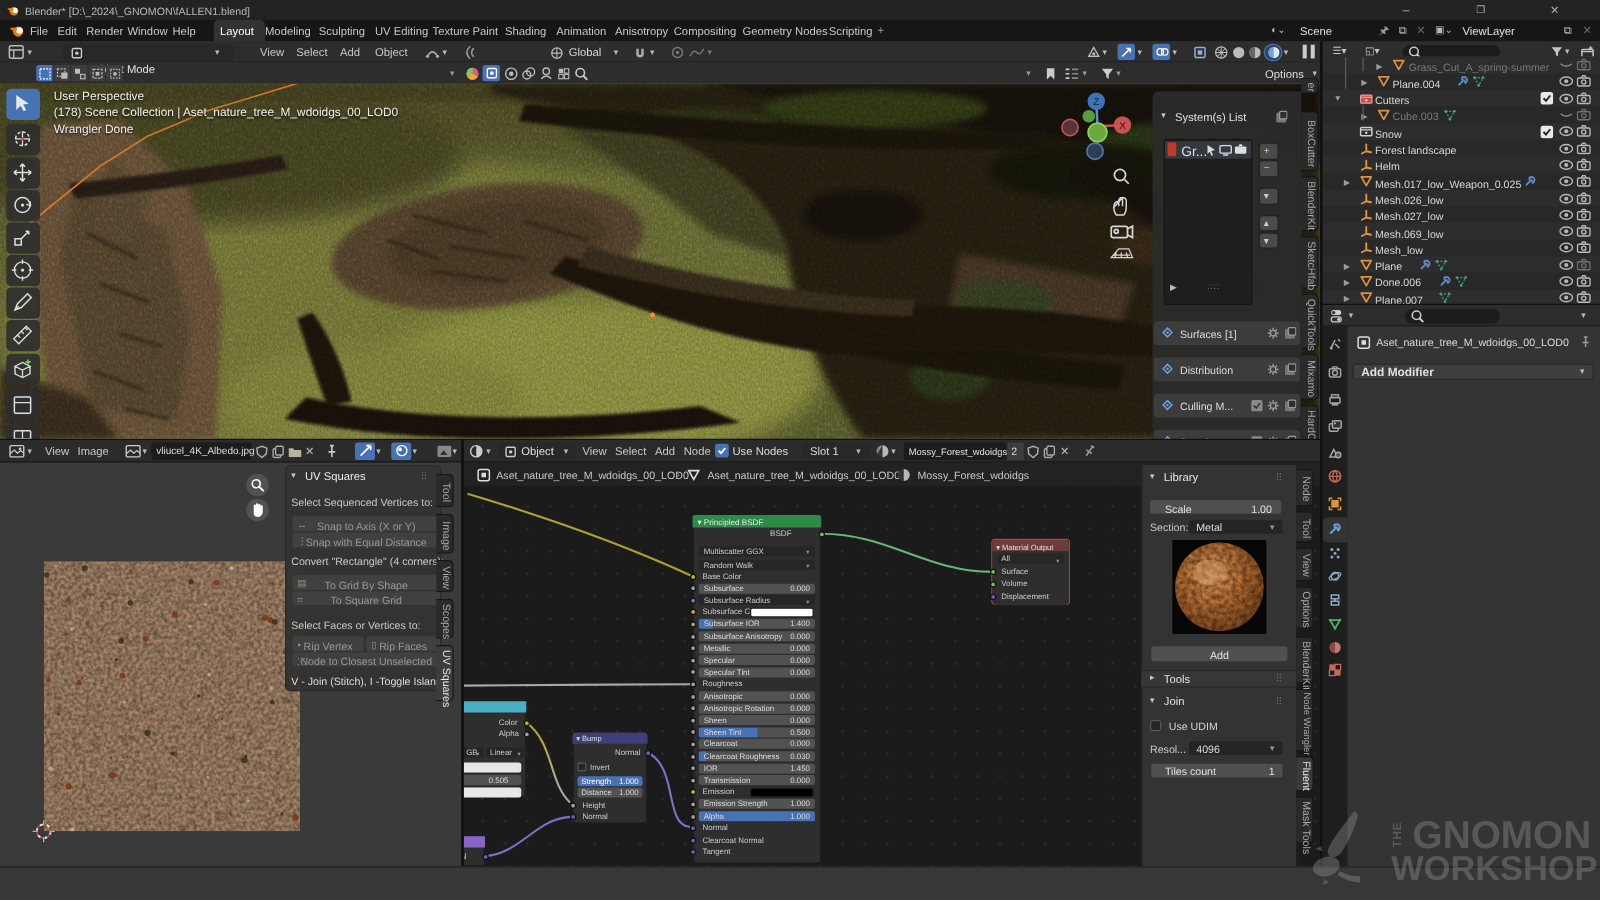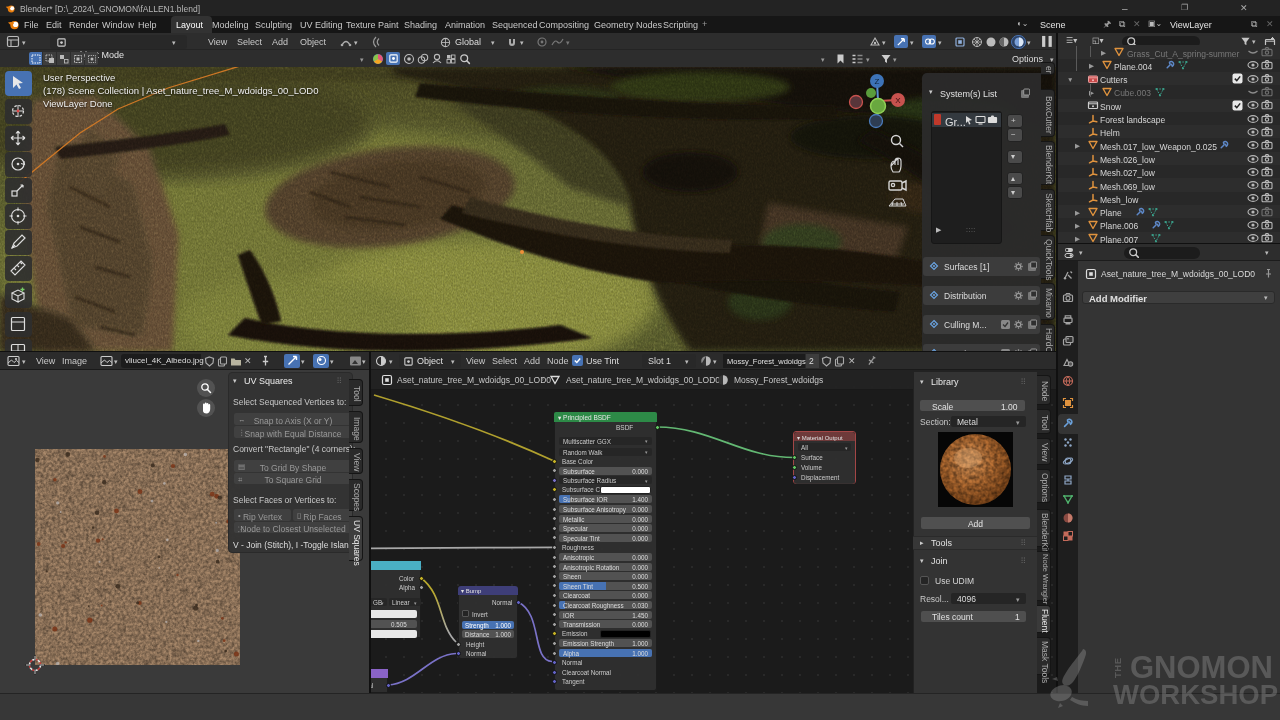--- a/index.html
+++ b/index.html
@@ -41,21 +41,21 @@
   <span class="t" style="left:102px;top:5px;">Window</span>
   <span class="t" style="left:138px;top:5px;">Help</span>
   <span style="left:171px;top:0;width:41px;height:17px;background:#323232;border-radius:4px 4px 0 0;"></span>
   <span class="t" style="left:176px;top:5px;color:#ffffff;">Layout</span>
   <span class="t" style="left:212px;top:5px;">Modeling</span>
   <span class="t" style="left:255px;top:5px;">Sculpting</span>
   <span class="t" style="left:300px;top:5px;">UV Editing</span>
   <span class="t" style="left:346px;top:5px;">Texture Paint</span>
   <span class="t" style="left:404px;top:5px;">Shading</span>
   <span class="t" style="left:445px;top:5px;">Animation</span>
-  <span class="t" style="left:492px;top:5px;">Sequenced</span>
+  <span class="t" style="left:492px;top:5px;">Anisotropy</span>
   <span class="t" style="left:539px;top:5px;">Compositing</span>
   <span class="t" style="left:594px;top:5px;">Geometry Nodes</span>
   <span class="t" style="left:663px;top:5px;">Scripting</span>
   <span class="t" style="left:702px;top:4px;color:#999;">+</span>
 
   <span class="t" style="left:1017px;top:4px;font-size:8px;color:#bbb;">◐⌄</span>
   <span class="t" style="left:1040px;top:5px;color:#e2e2e2;">Scene</span>
   <span class="t" style="left:1103px;top:4px;font-size:9px;color:#999;">🖈</span>
   <span class="t" style="left:1119px;top:4px;font-size:9px;color:#bbb;">⧉</span>
   <span class="t" style="left:1133px;top:4px;font-size:9px;color:#666;">✕</span>
@@ -199,21 +199,21 @@
           <rect x="3.5" y="3.5" width="13" height="13" rx="1" fill="none" stroke="#ddd" stroke-width="1.2"></rect>
           <path d="M3.5 8 L16.5 8" stroke="#ddd" stroke-width="1"></path>
         </svg>
         <span style="left:5px;top:306px;width:27px;height:25px;background:#2e2e2ee8;border-radius:4px;"></span>
         <svg style="left:8px;top:308px;width:20px;height:20px;" viewBox="0 0 20 20">
           <rect x="3.5" y="3.5" width="13" height="13" rx="1" fill="none" stroke="#ddd" stroke-width="1.2"></rect>
           <path d="M10 3.5 L10 16.5 M3.5 10 L16.5 10" stroke="#ddd" stroke-width="1"></path>
         </svg>
         <span style="left:43px;top:39px;color:#efefef;font-size:9.5px;text-shadow:0 1px 2px rgba(0,0,0,0.8);">User Perspective</span>
         <span style="left:43px;top:52px;color:#efefef;font-size:9.5px;text-shadow:0 1px 2px rgba(0,0,0,0.8);">(178) Scene Collection | Aset_nature_tree_M_wdoidgs_00_LOD0</span>
-        <span style="left:43px;top:65px;color:#efefef;font-size:9.5px;text-shadow:0 1px 2px rgba(0,0,0,0.8);">ViewLayer Done</span>
+        <span style="left:43px;top:65px;color:#efefef;font-size:9.5px;text-shadow:0 1px 2px rgba(0,0,0,0.8);">Wrangler Done</span>
         <svg style="left:840px;top:36px;width:70px;height:140px;" viewBox="0 0 70 140">
           <line x1="38" y1="32" x2="37" y2="12" stroke="#5a8fd0" stroke-width="2"></line>
           <line x1="38" y1="32" x2="58" y2="31" stroke="#c8524e" stroke-width="2"></line>
           <circle cx="37" cy="12" r="7" fill="#3d73b8"></circle>
           <text x="37" y="15" font-size="8" fill="#0f2238" text-anchor="middle" font-family="Liberation Sans">Z</text>
           <circle cx="58" cy="31" r="7" fill="#c8524e"></circle>
           <text x="58" y="34" font-size="8" fill="#3a0f0f" text-anchor="middle" font-family="Liberation Sans">X</text>
           <circle cx="16" cy="33" r="6.5" fill="#58353a" stroke="#c8524e" stroke-width="1.3"></circle>
           <circle cx="36" cy="52" r="6.5" fill="#2e3d52" stroke="#4a7ab8" stroke-width="1.3"></circle>
           <circle cx="31" cy="24" r="5" fill="#5a9c3c"></circle>
@@ -760,21 +760,21 @@
           </svg>
           <svg class="orc">
             <use href="#i-camoff"></use>
           </svg>
         </div>
         <div class="orow" style="top:168.3px;background:#282828;">
           <span class="oar" style="left:17px;">▶</span>
           <svg class="oic" style="left:29px;">
             <use href="#i-tri"></use>
           </svg>
-          <span class="ot" style="left:42px;">Plane.006</span>
+          <span class="ot" style="left:42px;">Done.006</span>
           <svg class="oic" style="left:92px;">
             <use href="#i-wr"></use>
           </svg>
           <svg class="oic" style="left:105px;">
             <use href="#i-part"></use>
           </svg>
           <svg class="ore">
             <use href="#i-eye"></use>
           </svg>
           <svg class="orc">
@@ -1109,21 +1109,21 @@
   <span class="t" style="left:46px;top:5px;color:#e0e0e0;">Object</span>
   <span class="t" style="left:80px;top:6px;font-size:7px;color:#bbb;">▾</span>
   <span class="t" style="left:95px;top:5px;">View</span>
   <span class="t" style="left:121px;top:5px;">Select</span>
   <span class="t" style="left:153px;top:5px;">Add</span>
   <span class="t" style="left:176px;top:5px;">Node</span>
   <span style="left:201px;top:3px;width:11px;height:11px;background:#4772b3;border-radius:2px;"></span>
   <svg style="left:202px;top:4px;width:9px;height:9px;" viewBox="0 0 9 9">
         <path d="M1.8 4.5 L3.8 6.5 L7.2 2.5" fill="none" stroke="#fff" stroke-width="1.4"></path>
       </svg>
-  <span class="t" style="left:215px;top:5px;color:#ddd;">Use Tint</span>
+  <span class="t" style="left:215px;top:5px;color:#ddd;">Use Nodes</span>
   <span class="dd" style="left:271px;top:1.5px;width:54px;height:14px;"></span>
   <span class="t" style="left:277px;top:5px;color:#ddd;">Slot 1</span>
   <span class="t" style="left:314px;top:6px;font-size:7px;color:#bbb;">▾</span>
   <svg style="left:329px;top:3px;width:12px;height:12px;" viewBox="0 0 12 12">
         <circle cx="6" cy="6" r="4.8" fill="#333"></circle>
         <path d="M6 1.2 a4.8 4.8 0 0 1 0 9.6" fill="#b8b8b8"></path>
         <path d="M6 1.2 a4.8 4.8 0 0 0 -4.2 7" fill="#888"></path>
       </svg>
   <span class="t" style="left:342px;top:6px;font-size:7px;color:#bbb;">▾</span>
   <span style="left:352px;top:1.5px;width:82px;height:14px;background:#1c1c1c;"></span>

